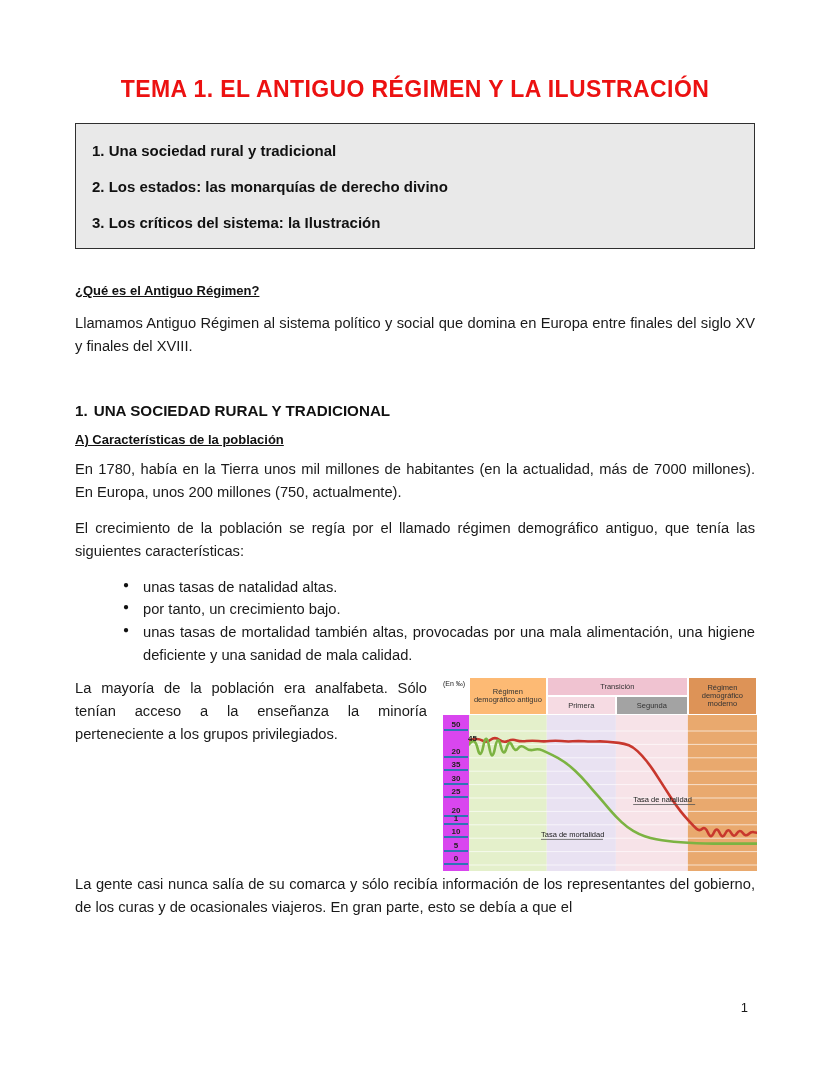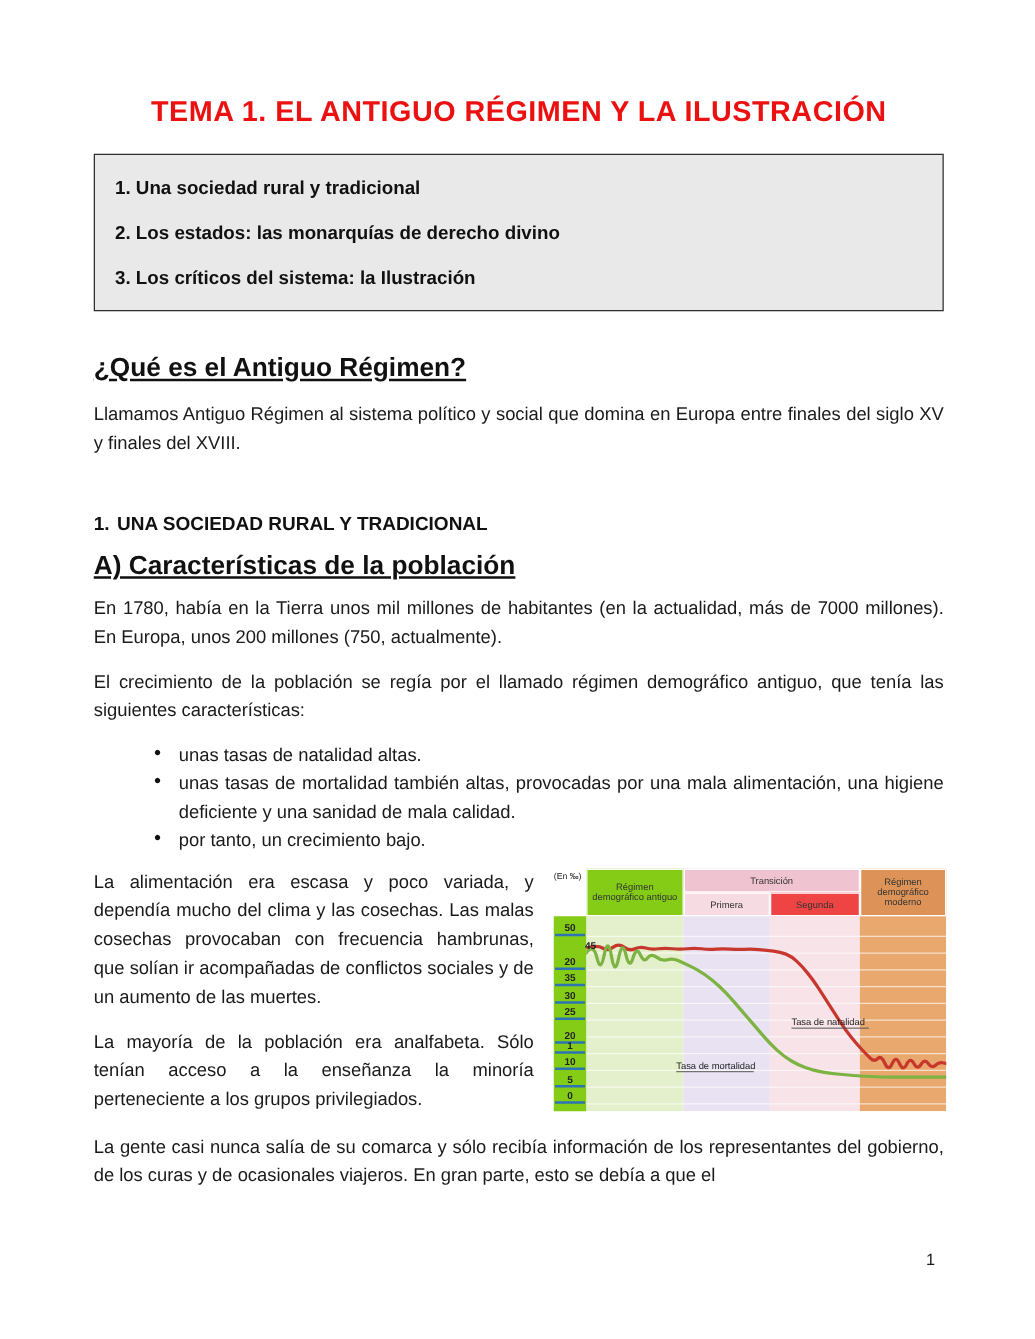--- a/index.html
+++ b/index.html
@@ -18,21 +18,21 @@
     margin:2px 0 20px 0; white-space:nowrap;
   }
 
   .toc-box {
     border:1.5px solid #2f2f2f; background:#e9e9e9;
     padding:9px 16px 7px 16px; margin-bottom:34px;
   }
   .toc-item { font-size:15px; font-weight:bold; line-height:2.4; color:#111; }
 
   h2.underlined, h3.underlined {
-    font-size:21px; font-weight:bold; text-decoration:underline; color:#111;
+    font-size:13px; font-weight:bold; text-decoration:underline; color:#111;
   }
   .intro-h { margin:0 0 14px 0; }
   .section-h { font-size:15.2px; font-weight:bold; margin:44px 0 13px 0; color:#111; }
   .section-h .u { margin-left:6px; }
   .sub-h { margin:0 0 11px 0; }
 
   p.body {
     font-size:14.7px; line-height:1.56; text-align:justify; margin-bottom:13px;
   }
 
@@ -64,21 +64,21 @@
     display:flex; align-items:center; justify-content:center;
     border:0.5px solid #ffffff; padding:0 2px;
   }
   .zh-antiguo { grid-column:1; grid-row:1 / 3; }
   .zh-trans   { grid-column:2 / 4; grid-row:1; }
   .zh-primera { grid-column:2; grid-row:2; }
   .zh-segunda { grid-column:3; grid-row:2; }
   .zh-moderno { grid-column:4; grid-row:1 / 3; }
 
   .chart-body { display:flex; }
-  .yaxis { width:26px; flex:none; position:relative; height:156px; background:#84cc16; }
+  .yaxis { width:26px; flex:none; position:relative; height:156px; background:#d946ef; }
   .ytick {
     position:absolute; left:1px; right:1px; height:12px; line-height:12px;
     font-size:8px; font-weight:bold; text-align:center; color:#222;
     border-bottom:2px solid #2e74b5;
   }
   svg.plot { display:block; }
 
   .page-number {
     position:absolute; top:1000px; right:80px; font-size:13px; color:#1a1a1a;
   }
@@ -101,38 +101,37 @@
 
   <h2 class="section-h"><span>1.</span><span class="u">UNA SOCIEDAD RURAL Y TRADICIONAL</span></h2>
 
   <h3 class="underlined sub-h">A) Características de la población</h3>
 
   <p class="body">En 1780, había en la Tierra unos mil millones de habitantes (en la actualidad, más de 7000 millones). En Europa, unos 200 millones (750, actualmente).</p>
   <p class="body">El crecimiento de la población se regía por el llamado régimen demográfico antiguo, que tenía las siguientes características:</p>
 
   <ul class="bullets">
     <li>unas tasas de natalidad altas.</li>
+    <li>por tanto, un crecimiento bajo.</li>
     <li>unas tasas de mortalidad también altas, provocadas por una mala alimentación, una higiene deficiente y una sanidad de mala calidad.</li>
-    <li>por tanto, un crecimiento bajo.</li>
   </ul>
 
   <div class="two-col">
     <div class="col-left">
-      <p class="body">La alimentación era escasa y poco variada, y dependía mucho del clima y las cosechas. Las malas cosechas provocaban con frecuencia hambrunas, que solían ir acompañadas de conflictos sociales y de un aumento de las muertes.</p>
       <p class="body">La mayoría de la población era analfabeta. Sólo tenían acceso a la enseñanza la minoría perteneciente a los grupos privilegiados.</p>
     </div>
 
     <div class="col-right chart">
       <div class="chart-top">
         <div class="yaxis-head">(En ‰)</div>
         <div class="chart-header" id="chart-header" style="grid-template-columns: 27% 24% 25% 24%;">
-          <div class="zh zh-antiguo" style="background: #84cc16;">Régimen demográfico antiguo</div>
+          <div class="zh zh-antiguo" style="background: #fdba74;">Régimen demográfico antiguo</div>
           <div class="zh zh-trans" id="zh-trans" style="background: rgb(240, 195, 209);">Transición</div>
           <div class="zh zh-primera" style="background: rgb(246, 219, 227);">Primera</div>
-          <div class="zh zh-segunda" style="background: #ef4444;">Segunda</div>
+          <div class="zh zh-segunda" style="background: #a3a3a3;">Segunda</div>
           <div class="zh zh-moderno" style="background: rgb(221, 147, 87);">Régimen demográfico moderno</div>
         </div>
       </div>
       <div class="chart-body">
         <div class="yaxis" id="y-axis">
             <div class="ytick" style="top: 4px;">50</div>
             <div class="ytick" style="top: 17.4px; margin-left: 24px;">45</div>
             <div class="ytick" style="top: 30.8px;">20</div>
             <div class="ytick" style="top: 44.2px;">35</div>
             <div class="ytick" style="top: 57.6px;">30</div>

